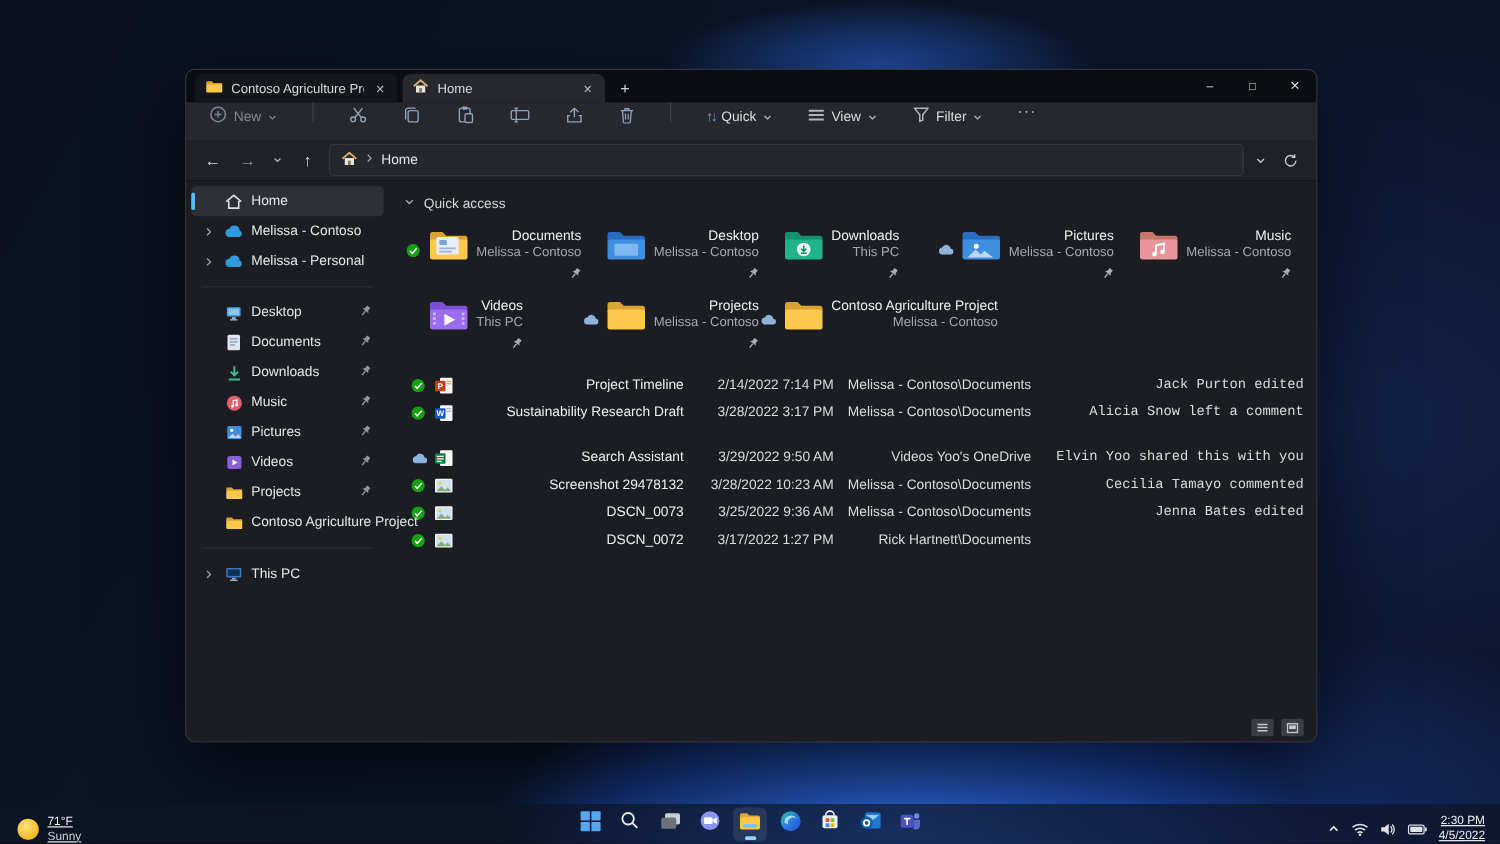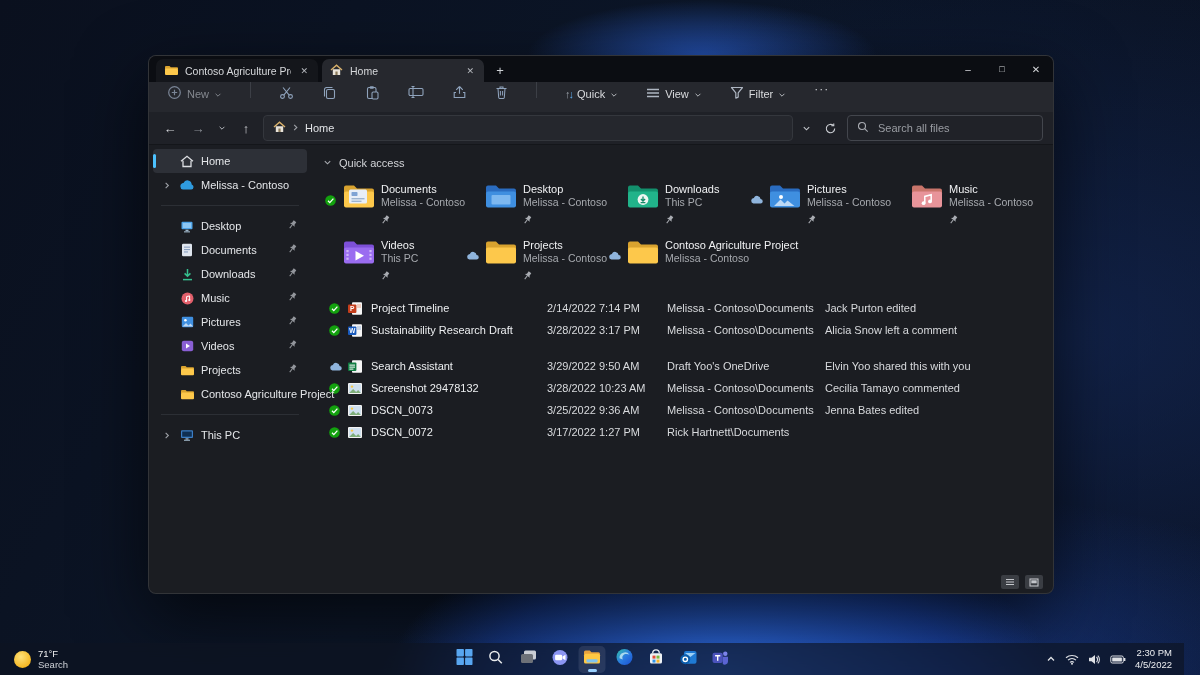--- a/index.html
+++ b/index.html
@@ -51,47 +51,47 @@
   .sidebar{width:162px;flex:0 0 auto;padding-top:4px;}
   .sitem{height:24px;display:flex;align-items:center;gap:6px;padding:0 10px 0 8px;margin:0 4px;
     border-radius:4px;font-size:11px;color:#e4e6e9;position:relative;white-space:nowrap;}
   .sitem .chev{width:12px;flex:0 0 auto;display:flex;justify-content:center;}
   .sitem .sic{width:16px;flex:0 0 auto;display:flex;justify-content:center;}
   .sitem .slabel{flex:1;overflow:visible;}
   .sitem .spin{flex:0 0 auto;opacity:.85;}
   .sitem.sel{background:#2d3037;}
   .sitem.sel::before{content:"";position:absolute;left:0;top:5px;bottom:5px;width:3px;border-radius:2px;background:#4cc2ff;}
   .sdiv{height:1px;background:#2c2f35;margin:8px 12px;}
-  .content{flex:1;padding:6px 10px 0 10px;min-width:0;}
+  .content{flex:1;padding:6px 10px 0 10px;min-width:0;text-align:right;}
   .shead{display:flex;align-items:center;gap:7px;font-size:11px;color:#d2d4d8;margin:6px 0 12px 2px;}
   
   .qagrid{display:grid;grid-template-columns:repeat(5,142px);row-gap:16px;margin:2px 0 6px 2px;}
   .tile{display:flex;gap:4px;align-items:flex-start;}
   .tile .tstat{width:14px;display:flex;justify-content:center;margin-top:14px;flex:0 0 auto;}
   .tile .tfold{flex:0 0 auto;}
   .tile .ttxt{display:flex;flex-direction:column;gap:1px;padding-top:2px;}
   .tile .tname{font-size:11px;color:#f0f1f3;white-space:nowrap;}
   .tile .tsub{font-size:10.5px;color:#a6a9ae;white-space:nowrap;}
   .tile .tpin{margin-top:2px;height:10px;}
   
   .rows{display:flex;flex-direction:column;}
   .frow{height:22px;display:flex;align-items:center;font-size:11px;color:#d8dadd;padding-left:8px;border-radius:3px;}
   .frow .badge{width:18px;display:flex;justify-content:flex-start;flex:0 0 auto;}
   .frow .fico{width:24px;flex:0 0 auto;display:flex;}
   .frow .cname{width:176px;color:#eceef0;white-space:nowrap;overflow:hidden;flex:0 0 auto;}
   .frow .cdate{width:120px;flex:0 0 auto;white-space:nowrap;}
   .frow .cloc{width:158px;flex:0 0 auto;white-space:nowrap;}
-  .frow .cact{flex:1;white-space:nowrap;}
+  .frow .cact{flex:1;white-space:nowrap;font-family:Liberation Mono, monospace;}
   .secgap{height:14px;}
   
   .statusbar{height:22px;flex:0 0 auto;display:flex;align-items:center;justify-content:flex-end;gap:6px;padding-right:10px;}
   .vbtn{width:18px;height:14px;border-radius:2px;background:#3a3d43;display:flex;align-items:center;justify-content:center;}
   
-  .taskbar{position:absolute;left:0;right:16px;bottom:0;height:32px;background:rgba(13,19,34,.66);
-    -webkit-backdrop-filter:blur(10px);backdrop-filter:blur(10px);display:flex;align-items:center;}
+  .taskbar{position:absolute;left:0;right:0;bottom:0;height:32px;background:rgba(13,19,34,.66);
+    -webkit-backdrop-filter:blur(10px);backdrop-filter:blur(10px);display:flex;align-items:flex-end;text-decoration:underline;}
   .weather{display:flex;align-items:center;gap:7px;padding-left:14px;}
   .sun{width:17px;height:17px;border-radius:50%;background:radial-gradient(circle at 40% 35%,#ffe27a,#f5b51e 75%);}
   .wtxt{display:flex;flex-direction:column;line-height:1.2;}
   .wtemp{font-size:9.5px;color:#f0f0f0;}
   .wcond{font-size:9.5px;color:#cfd2d8;}
   .task-center{position:absolute;left:50%;transform:translateX(-50%);display:flex;gap:5px;align-items:center;height:100%;}
   .appbtn{width:27px;height:27px;border-radius:5px;display:flex;align-items:center;justify-content:center;position:relative;}
   .appbtn.active{background:rgba(255,255,255,.09);}
   .appbtn.active::after{content:"";position:absolute;bottom:1px;left:50%;transform:translateX(-50%);
     width:9px;height:2.5px;border-radius:2px;background:#9ad1ff;}
@@ -237,27 +237,20 @@
           <svg width="9" height="9" viewBox="0 0 10 10">
             <path d="M2 3.5 L5 6.5 L8 3.5" stroke="#c3c6cb" stroke-width="1.2" fill="none"></path>
           </svg>
         </span>
       <span class="nav">
           <svg width="13" height="13" viewBox="0 0 14 14">
             <path d="M11.5 7 a4.5 4.5 0 1 1 -1.4 -3.2" stroke="#c9ccd1" stroke-width="1.2" fill="none"></path>
             <path d="M10.5 1.5 v2.6 h-2.6" stroke="#c9ccd1" stroke-width="1.2" fill="none"></path>
           </svg>
         </span>
-      <div class="searchbox">
-        <span><svg width="12" height="12" viewBox="0 0 13 13">
-              <circle cx="5.4" cy="5.4" r="3.8" stroke="#a7aab0" stroke-width="1.2" fill="none"></circle>
-              <path d="M8.3 8.3 L11.6 11.6" stroke="#a7aab0" stroke-width="1.2"></path>
-            </svg></span>
-        <input placeholder="Search all files" style="">
-      </div>
     </div>
 
     <div class="bodyrow">
       <div class="sidebar" id="sidebar">
           <div class="sitem sel">
             <span class="chev"></span>
             <span class="sic">
               <svg width="14" height="13" viewBox="0 0 14 13">
                 <path d="M1 6.3 L7 1.3 L13 6.3 M3 5.8 v5.7 h8 V5.8" stroke="#dcdee2" stroke-width="1.3" fill="none"></path>
               </svg>
@@ -269,20 +262,33 @@
               <svg width="8" height="9" viewBox="0 0 7 10">
                 <path d="M2 2 L5 5 L2 8" stroke="#9ea1a7" stroke-width="1.2" fill="none"></path>
               </svg>
             </span>
             <span class="sic">
               <svg width="16" height="10" viewBox="0 0 16 10">
                 <path d="M4 9.6 a3.4 3.4 0 0 1 .5-6.7 A4.3 4.3 0 0 1 12.7 4.4 a2.7 2.7 0 0 1 -.4 5.2z" fill="#2f9bdf"></path>
               </svg>
             </span>
             <span class="slabel">Melissa - Contoso</span>
+          </div>
+          <div class="sitem">
+            <span class="chev">
+              <svg width="8" height="9" viewBox="0 0 7 10">
+                <path d="M2 2 L5 5 L2 8" stroke="#9ea1a7" stroke-width="1.2" fill="none"></path>
+              </svg>
+            </span>
+            <span class="sic">
+              <svg width="16" height="10" viewBox="0 0 16 10">
+                <path d="M4 9.6 a3.4 3.4 0 0 1 .5-6.7 A4.3 4.3 0 0 1 12.7 4.4 a2.7 2.7 0 0 1 -.4 5.2z" fill="#2f9bdf"></path>
+              </svg>
+            </span>
+            <span class="slabel">Melissa - Personal</span>
           </div>
           <div class="sdiv"></div>
           <div class="sitem">
             <span class="chev"></span>
             <span class="sic">
               <svg width="14" height="13" viewBox="0 0 14 13">
                 <rect x="1.5" y="1.8" width="11" height="7.4" rx="1" fill="#4da3e8"></rect>
                 <rect x="2.8" y="3" width="8.4" height="5" fill="#8cc7f5"></rect>
                 <rect x="5.5" y="9.7" width="3" height="1.5" fill="#9fb6c8"></rect>
                 <rect x="4" y="11.3" width="6" height="1.1" fill="#9fb6c8"></rect>
@@ -667,21 +673,21 @@
                   <rect x="1" y="3.6" width="8.4" height="8.4" rx="1" fill="#107c41"></rect>
                   <g fill="#fff">
                     <rect x="2.4" y="5.6" width="5.6" height="1"></rect>
                     <rect x="2.4" y="7.6" width="5.6" height="1"></rect>
                     <rect x="2.4" y="9.6" width="4" height="1"></rect>
                   </g>
                 </svg>
               </span>
               <span class="cname">Search Assistant</span>
               <span class="cdate">3/29/2022 9:50 AM</span>
-              <span class="cloc">Draft Yoo's OneDrive</span>
+              <span class="cloc">Videos Yoo's OneDrive</span>
               <span class="cact">Elvin Yoo shared this with you</span>
             </div>
             <div class="frow">
               <span class="badge">
                 <svg width="11" height="11" viewBox="0 0 11 11">
                   <circle cx="5.5" cy="5.5" r="5.3" fill="#13a10e"></circle>
                   <path d="M3 5.8 l1.8 1.8 L8.4 3.6" stroke="#fff" stroke-width="1.3" fill="none"></path>
                 </svg>
               </span>
               <span class="fico">
@@ -756,21 +762,21 @@
           </svg>
         </span>
     </div>
   </div>
 
   <div class="taskbar">
     <div class="weather">
       <span class="sun"></span>
       <span class="wtxt">
         <span class="wtemp">71°F</span>
-        <span class="wcond">Search</span>
+        <span class="wcond">Sunny</span>
       </span>
     </div>
     <div class="task-center" id="task-apps">
         <div class="appbtn">
           <span><svg width="18" height="18" viewBox="0 0 18 18">
               <g fill="#58a6f0">
                 <rect x="1" y="1" width="7.4" height="7.4" rx="0.8"></rect>
                 <rect x="9.6" y="1" width="7.4" height="7.4" rx="0.8"></rect>
                 <rect x="1" y="9.6" width="7.4" height="7.4" rx="0.8"></rect>
                 <rect x="9.6" y="9.6" width="7.4" height="7.4" rx="0.8"></rect>

